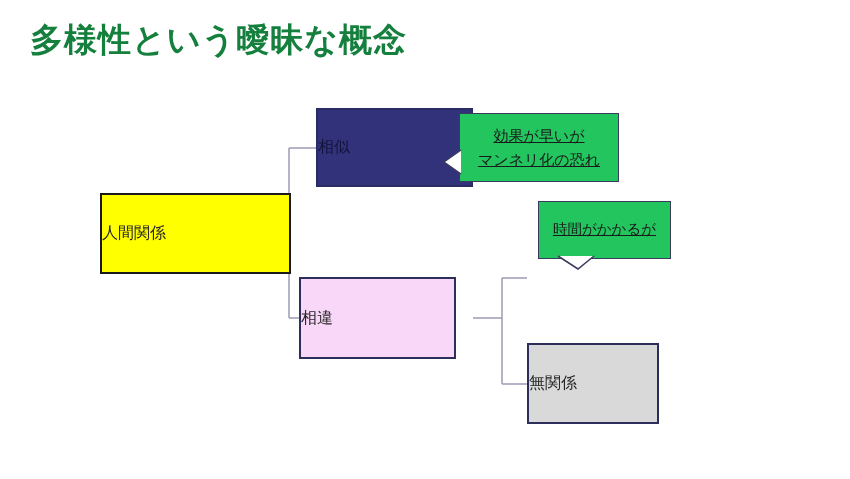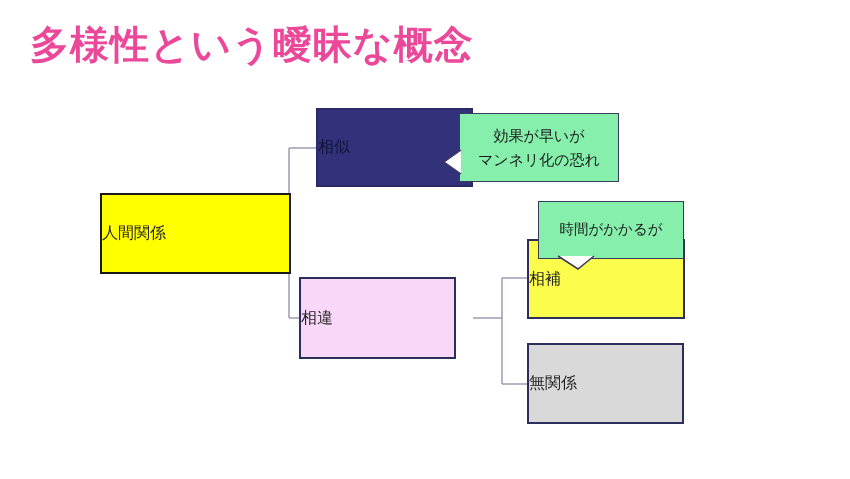--- a/index.html
+++ b/index.html
@@ -13,23 +13,23 @@
     width: 850px;
     height: 479px;
     background: #ffffff;
     overflow: hidden;
   }
   .slide-title {
     position: absolute;
     left: 30px;
     top: 18px;
     margin: 0;
-    font-size: 39px;
+    font-size: 33px;
     font-weight: 800;
-    color: #ec4899;
+    color: #15803d;
     letter-spacing: 1px;
   }
   svg.layer {
     position: absolute;
     left: 0;
     top: 0;
     width: 850px;
     height: 479px;
     pointer-events: none;
   }
@@ -59,44 +59,45 @@
     left: 299px; top: 277px; width: 157px; height: 82px;
     background: #F8D7F8;
     border: 2px solid #2E2E5C;
   }
   .node-souho {
     left: 527px; top: 239px; width: 158px; height: 80px;
     background: #FCFC4C;
     border: 2px solid #2E2E5C;
   }
   .node-mukankei {
-    left: 527px; top: 343px; width: 157px; height: 81px;
+    left: 527px; top: 343px; width: 132px; height: 81px;
     background: #D9D9D9;
     border: 2px solid #2E2E5C;
   }
   .callout {
     position: absolute;
     box-sizing: border-box;
-    background: #86efac;
+    background: #22c55e;
     border: 1.5px solid #3A3A5C;
     display: flex;
     flex-direction: column;
     align-items: center;
     justify-content: center;
     text-align: center;
     color: #1A1A1A;
     z-index: 2;
     line-height: 1.6;
+    text-decoration: underline;
   }
   .callout-souji {
     left: 459px; top: 113px; width: 160px; height: 69px;
     font-size: 15px;
   }
   .callout-souho {
-    left: 538px; top: 201px; width: 146px; height: 58px;
+    left: 538px; top: 201px; width: 133px; height: 58px;
     font-size: 14.5px;
   }
 </style>
 </head>
 <body>
 
 <div class="slide">
 
   <h1 class="slide-title">多様性という曖昧な概念</h1>
 
@@ -110,23 +111,20 @@
   </div>
 
   <div class="node node-souji">
     <span>相似</span>
   </div>
 
   <div class="node node-soui">
     <span>相違</span>
   </div>
 
-  <div class="node node-souho">
-    <span>相補</span>
-  </div>
 
   <div class="node node-mukankei">
     <span>無関係</span>
   </div>
 
   <div class="callout callout-souji">
     <div>効果が早いが</div>
     <div>マンネリ化の恐れ</div>
   </div>
 

